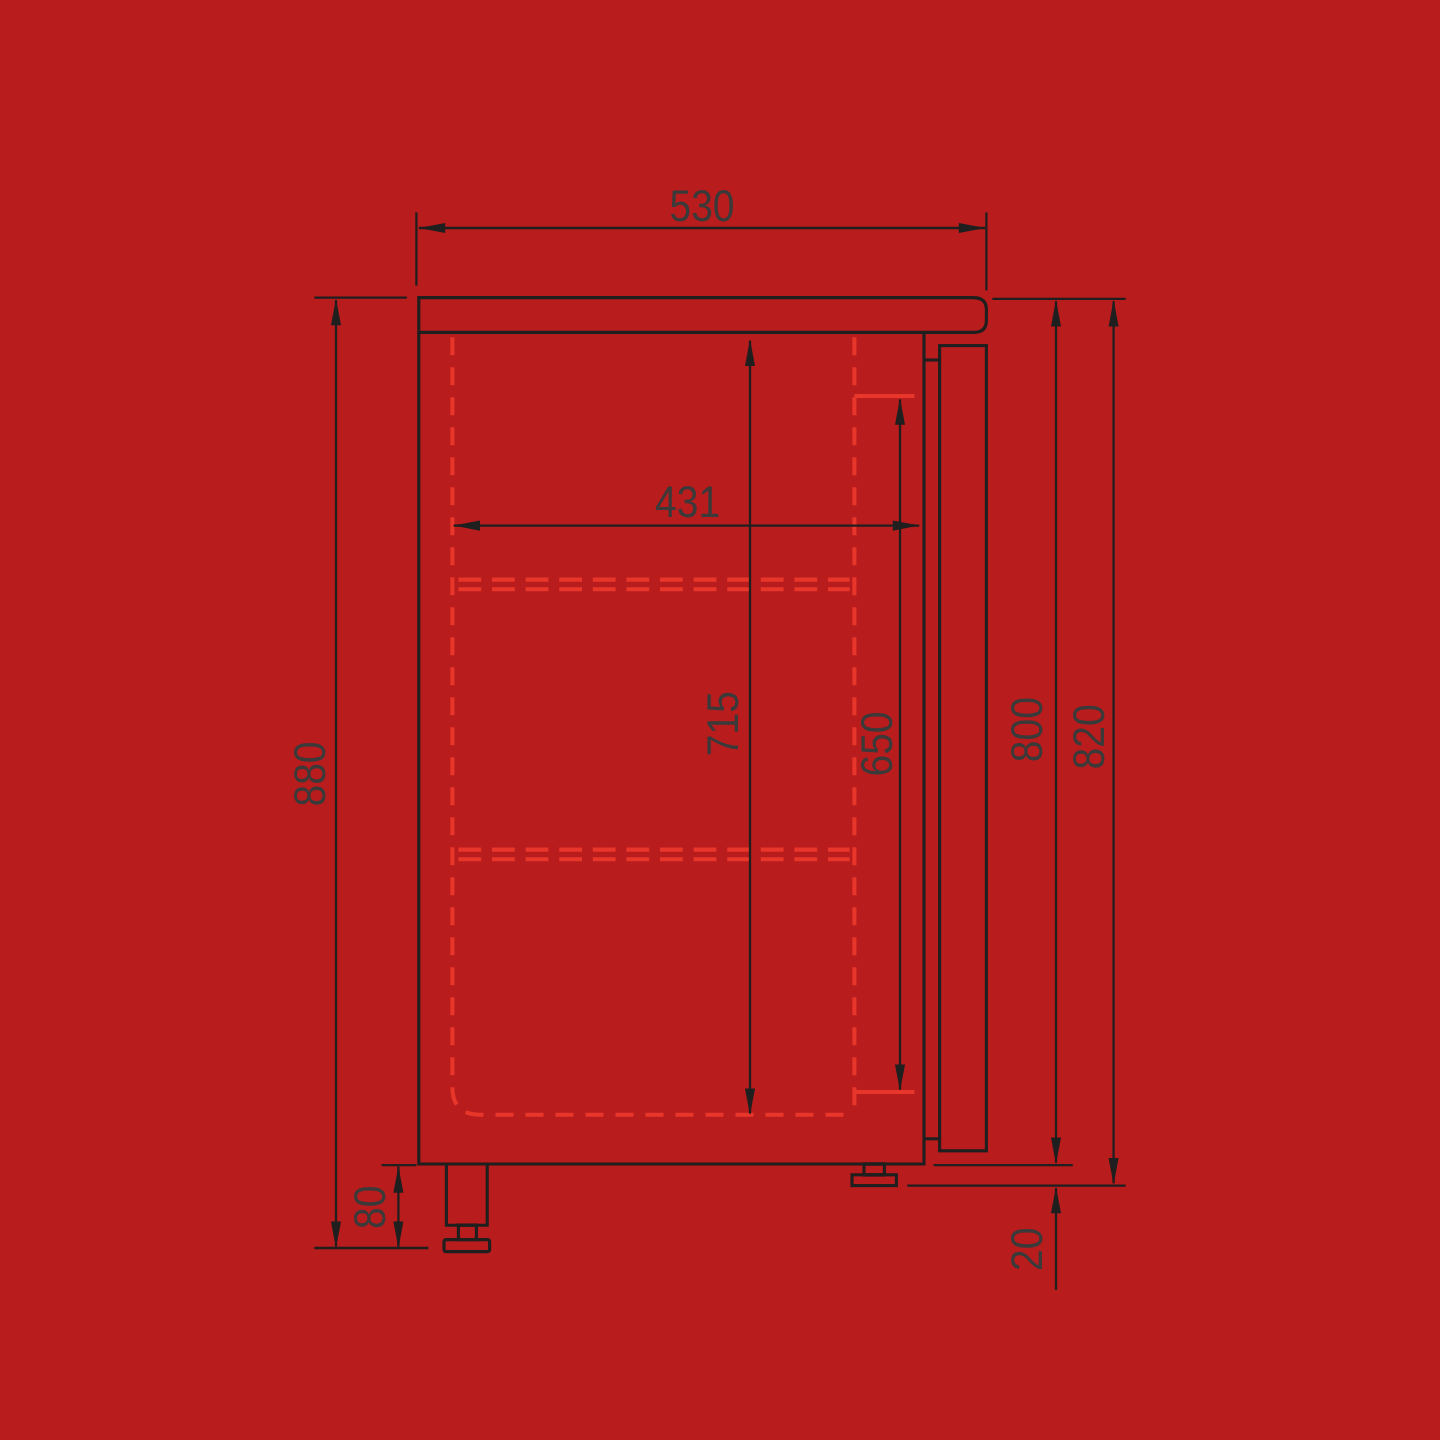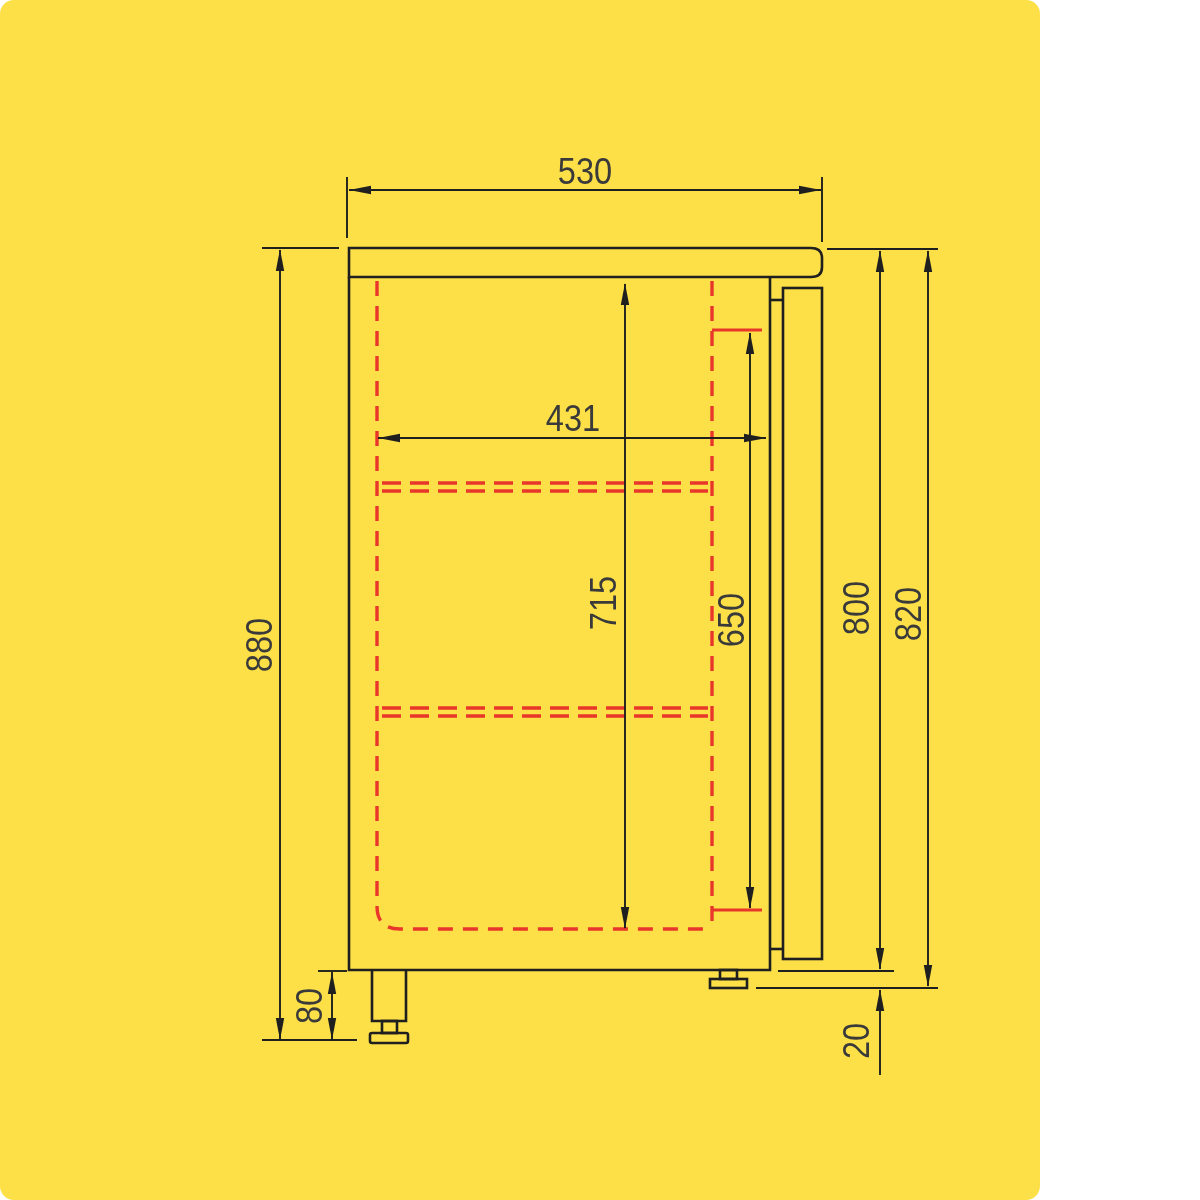--- a/index.html
+++ b/index.html
@@ -1,16 +1,16 @@
 <!DOCTYPE html>
 <html><head>
 <meta charset="utf-8">
 <style>
   html,body{margin:0;padding:0;background:#ffffff;}
-  .canvas{position:relative;width:1040px;height:1200px;background:#fde047;overflow:hidden;border-radius:14px;}
+  .canvas{position:relative;width:1200px;height:1200px;background:#b91c1c;overflow:hidden;}
   svg{display:block;}
   .ln{fill:none;stroke-linecap:butt;stroke-linejoin:miter;}
   .thick{stroke-width:2.6;}
   .thin{stroke-width:1.9;}
   .red-dash{stroke-width:3.4;}
   .red-solid{stroke-width:3.2;}
   .ah{stroke:none;}
   text.dim{
     font-family:"Liberation Sans", sans-serif;
     font-size:37px;

